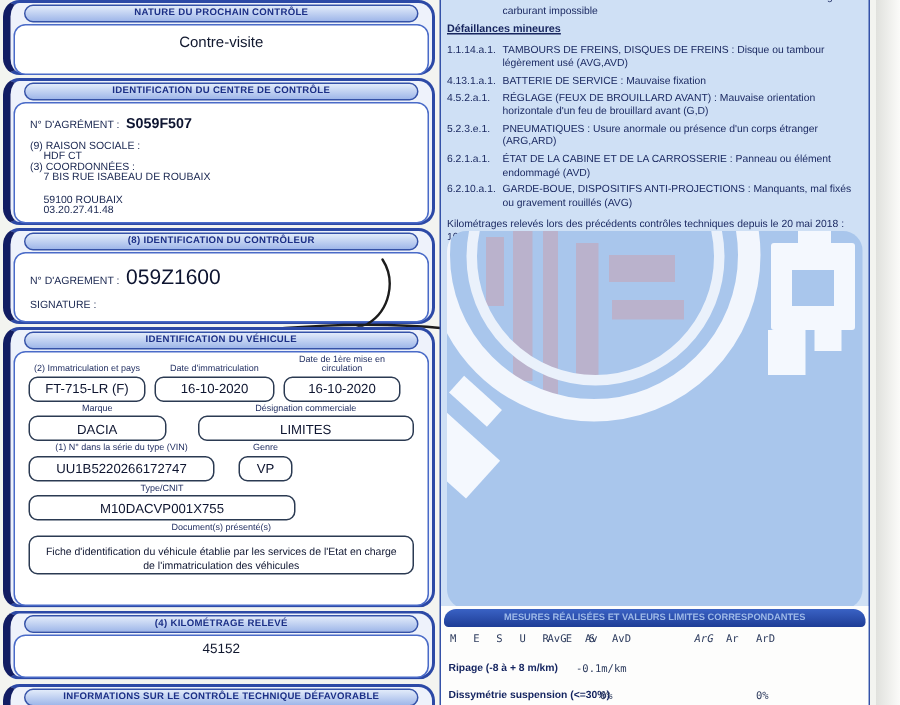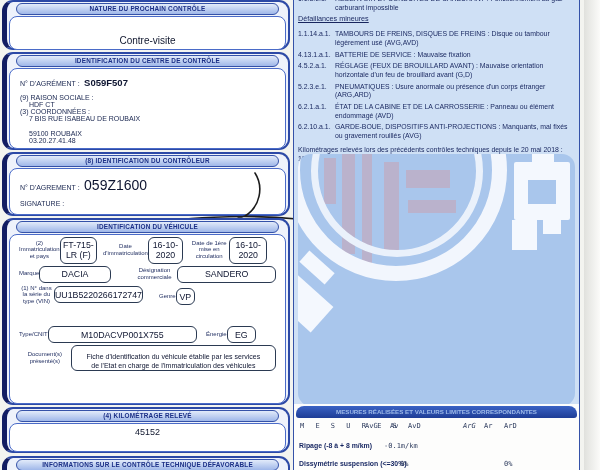--- a/index.html
+++ b/index.html
@@ -12,32 +12,32 @@
   .sec-head{margin:1px 9px 1px 9px;background:linear-gradient(180deg,#e2ebfa,#9fb7e9);
        border:1px solid #3552a8;border-radius:7px;color:#1b2f86;font-weight:bold;
        font-size:6.4px;line-height:9.5px;text-align:center;letter-spacing:.2px;}
   .sec-body{position:relative;background:#fff;border:1.3px solid #4a6bc8;border-radius:8px;
        margin:0 2px 2px 2px;box-sizing:border-box;}
   .lab{font-size:7px;}
   .ind{margin-left:9px;}
   .bigval{font-size:9.5px;font-weight:bold;color:#0d1430;}
   
   .vrow{display:flex;align-items:flex-end;margin:2px 9px 0 9px;}
-  .vf{display:flex;align-items:center;}
+  .vf{display:flex;flex-direction:column;align-items:center;}
   .vf .flbl{font-size:6px;line-height:6.5px;color:#1c2a5e;text-align:center;margin-bottom:1px;}
   .vf .fbox{width:100%;box-sizing:border-box;border:1.3px solid #2b3a52;border-radius:6px;
        background:#fff;font-size:8.8px;color:#0e1530;text-align:center;padding:2.5px 0;}
   
   .panel{position:absolute;left:293px;top:-10px;width:287px;height:486px;box-sizing:border-box;
        background:#cfe0f5;border:1.6px solid #3552a8;border-radius:5px;overflow:hidden;}
   .defects{padding:4px 5px 0 4px;font-size:6.9px;line-height:8.7px;color:#17255e;}
   .ditem{display:flex;margin-bottom:3px;}
   .ditem .code{flex:none;width:37px;}
   .ditem .dtext{flex:1;}
-  .minor-head{font-weight:normal;text-decoration:underline;margin:2px 0 6px 0;font-size:7.2px;}
+  .minor-head{font-weight:bold;text-decoration:underline;margin:2px 0 6px 0;font-size:7.2px;}
   .kmhist{margin-top:5px;font-size:6.9px;line-height:8.7px;}
   
   .wmbox{position:absolute;left:4px;top:163px;width:277px;height:252px;border-radius:13px;
        background:#a9c6ec;overflow:hidden;}
   .ring{position:absolute;border-radius:50%;border:15px solid #f2f6fd;left:-13px;top:-95px;
        width:222px;height:222px;box-sizing:border-box;}
   .ring2{position:absolute;border-radius:50%;border:7px solid #eaf1fb;left:13px;top:-69px;
        width:172px;height:172px;box-sizing:border-box;}
   .pink{position:absolute;background:#e08a8a;opacity:.32;}
   .wht{position:absolute;background:#f4f8fe;}
@@ -56,21 +56,21 @@
   .sig{position:absolute;right:-14px;top:2px;}
 </style>
 </head>
 <body>
 
 <div class="page">
 
   <div class="sec" style="top:0;height:50px;">
     <div class="sec-head">NATURE DU PROCHAIN CONTRÔLE</div>
     <div class="sec-body" style="height:34px;">
-      <div style="text-align:center;font-size:10px;padding-top:18px;color:#10172e;">Contre-visite</div>
+      <div style="text-align:center;font-size:10px;padding-top:6px;color:#10172e;">Contre-visite</div>
     </div>
   </div>
 
   <div class="sec" style="top:52px;height:98px;">
     <div class="sec-head">IDENTIFICATION DU CENTRE DE CONTRÔLE</div>
     <div class="sec-body" style="height:81px;padding:2px 0 0 10px;">
       <div style="margin-top:1px;">
         <span class="lab">N° D'AGRÉMENT :</span>
         <span class="bigval">S059F507</span>
       </div>
@@ -114,41 +114,37 @@
           <div class="fbox">16-10-2020</div>
         </div>
       </div>
       <div class="vrow" style="gap:21px;">
         <div class="vf" style="width:94px;">
           <div class="flbl">Marque</div>
           <div class="fbox">DACIA</div>
         </div>
         <div class="vf" style="width:148px;">
           <div class="flbl">Désignation commerciale</div>
-          <div class="fbox">SANDERO</div>
+          <div class="fbox">LIMITES</div>
         </div>
       </div>
       <div class="vrow" style="gap:16px;">
         <div class="vf" style="width:124px;">
           <div class="flbl">(1) N° dans la série du type (VIN)</div>
           <div class="fbox">UU1B5220266172747</div>
         </div>
         <div class="vf" style="width:36px;">
           <div class="flbl">Genre</div>
           <div class="fbox">VP</div>
         </div>
       </div>
       <div class="vrow" style="gap:9px;">
-        <div class="vf" style="width:178px;margin-top:19px;">
+        <div class="vf" style="width:178px;">
           <div class="flbl">Type/CNIT</div>
           <div class="fbox">M10DACVP001X755</div>
-        </div>
-        <div class="vf" style="width:50px;">
-          <div class="flbl">Énergie</div>
-          <div class="fbox">EG</div>
         </div>
       </div>
       <div class="vrow">
         <div class="vf" style="width:100%;">
           <div class="flbl">Document(s) présenté(s)</div>
           <div class="fbox" style="font-size:7px;line-height:9px;padding:6px 10px;height:26px;">Fiche d'identification du véhicule établie par les services de l'Etat en charge de l'immatriculation des véhicules</div>
         </div>
       </div>
     </div>
   </div>

